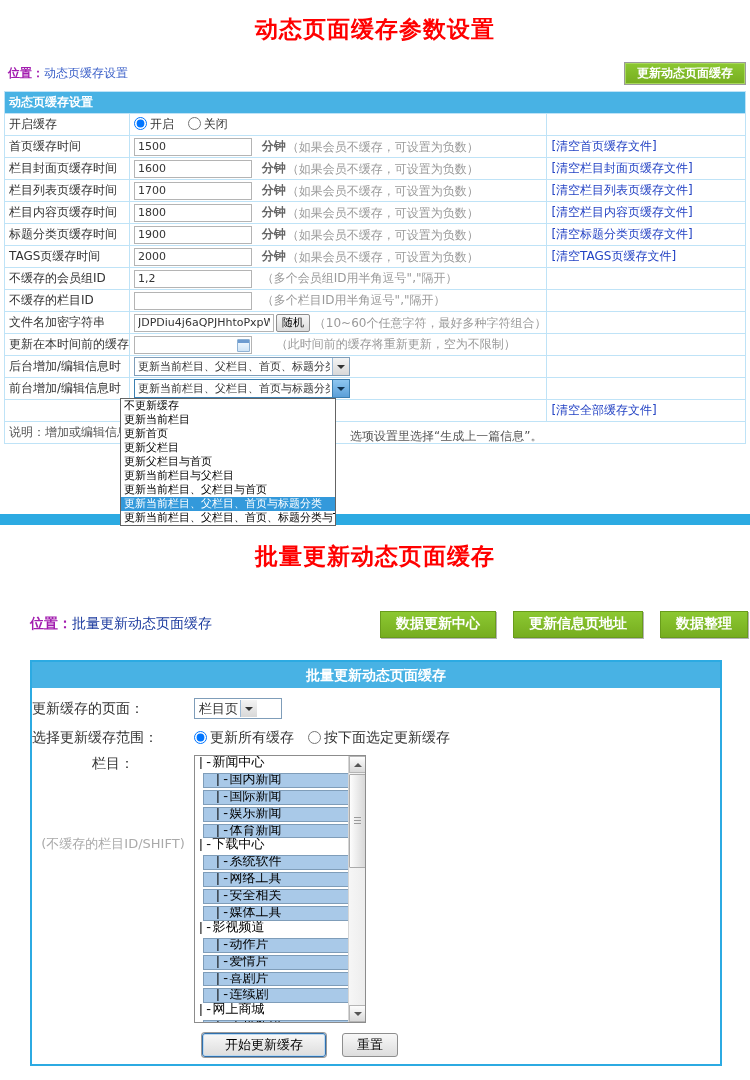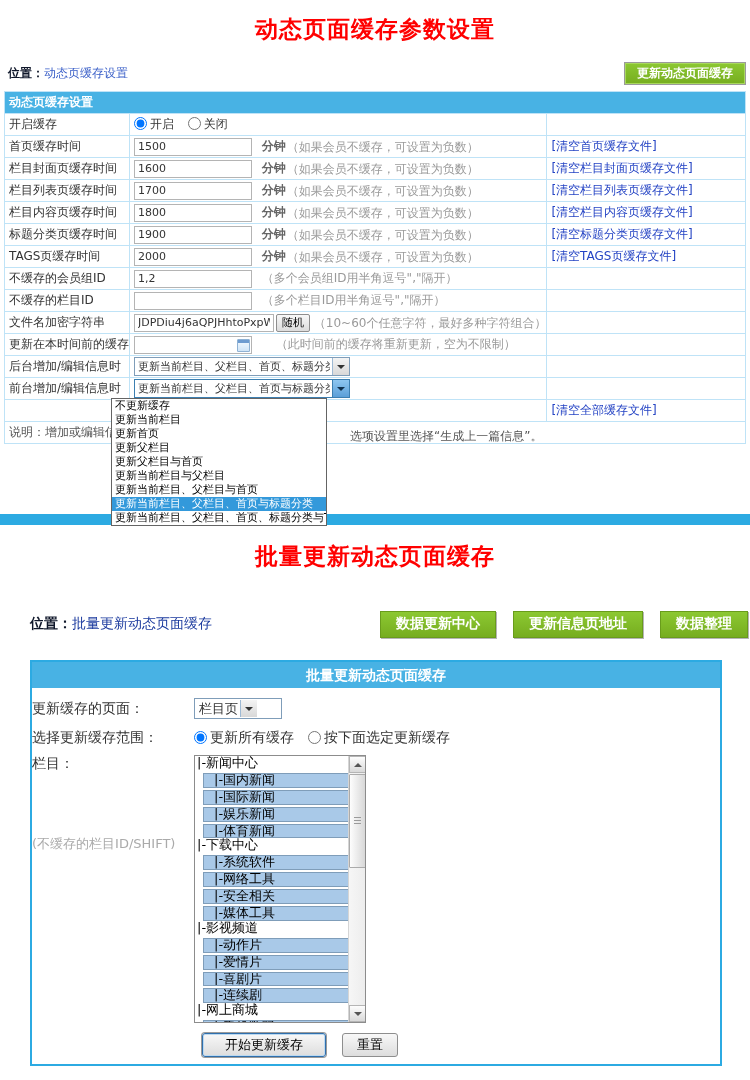--- a/index.html
+++ b/index.html
@@ -8,21 +8,21 @@
     background: #fff; color: #333;
     font-family: "DejaVu Sans", sans-serif; font-size: 12px;
   }
   a { text-decoration: none; cursor: pointer; }
 
   
   .page-title { padding-top: 14px; text-align: center; color: #ff0000;
     font-size: 23px; font-weight: bold; letter-spacing: 1px; }
   .posrow1 { display: flex; justify-content: space-between; align-items: center;
     margin: 16px 4px 6px 8px; height: 24px; }
-  .pos-label { font-weight: bold; color: #0f172a; }
+  .pos-label { font-weight: bold; color: #a21caf; }
   .pos-link1 { color: #3a5fc8; }
   .green-btn {
     background: linear-gradient(#8cc832, #76ad1f); color: #fff; font-weight: bold;
     font-size: 12px; border: 1px solid #9a9a9a; box-shadow: inset 0 0 0 1px #a8d85c;
     height: 23px; padding: 0 12px; cursor: pointer;
     font-family: "DejaVu Sans", sans-serif;
   }
   .tblwrap { position: relative; margin: 0 4px; }
   table.cfg { width: 100%; border-collapse: collapse; border: 1px solid #7fc6ea; }
   table.cfg td { border: 1px solid #bfe3f7; height: 22px; padding: 0 0 0 4px;
@@ -57,21 +57,21 @@
   .arrowbox { width: 17px; height: 17px; flex: 0 0 17px; margin-left: 2px;
     background: linear-gradient(#f4f4f4, #d8d8d8); border-left: 1px solid #9db9d4;
     display: flex; align-items: center; justify-content: center; }
   .sel.open { border-color: #3c7fb1; }
   .sel.open .arrowbox { background: linear-gradient(#8ec6f0, #5b9fd8);
     border-left: 1px solid #3c7fb1; }
   .tri-down { width: 0; height: 0; border-left: 4px solid transparent;
     border-right: 4px solid transparent; border-top: 4px solid #333; }
   .sel.open .tri-down { border-top-color: #10314e; }
 
-  .ddlist { position: absolute; left: 107px; top: 307px; width: 216px;
+  .ddlist { position: absolute; left: 116px; top: 307px; width: 216px;
     background: #fff; border: 1px solid #646464; z-index: 5; }
   .opt { height: 14px; line-height: 14px; font-size: 11px; padding-left: 3px;
     white-space: nowrap; color: #000; overflow: hidden; cursor: pointer; }
   .opt.hl { background: #3399db; color: #fff; }
 
   td.noterow { position: relative; color: #555; padding-left: 8px; height: 26px; }
   .note-right { position: absolute; left: 345px; top: 6px; color: #555; }
 
   
   .divider { margin-top: 70px; height: 11px; background: #2caae2; }
@@ -88,32 +88,32 @@
     box-shadow: 1px 1px 0 #b5b5b5; height: 27px; padding: 0 15px; cursor: pointer;
     font-family: "DejaVu Sans", sans-serif; }
 
   .form2 { margin: 22px 28px 0 30px; border: 2px solid #2caae2; background: #fff;
     height: 406px; }
   .form2-head { height: 26px; background: #48b2e4; color: #fff; font-weight: bold;
     font-size: 14px; text-align: center; line-height: 26px; }
   .f2row { display: flex; align-items: center; margin: 10px 0 0 0; font-size: 14px; }
   .f2label { width: 162px; color: #333; }
   .f2row.top { align-items: flex-start; margin-top: 8px; }
-  .labelcol { width: 162px; display: flex; flex-direction: column; }
+  .labelcol { width: 162px; display: flex; flex-direction: column; align-items: center; }
   .multi-hint { color: #aaa; font-size: 13px; margin-top: 62px; }
 
   .sel2 { display: inline-flex; align-items: center; 
     width: 88px; height: 21px; border: 1px solid #7f9db9; background: #fff;
     font-size: 13px; padding-left: 4px; cursor: pointer; }
 
   .radio2 label { margin-right: 14px; font-size: 14px; }
 
   .lb { position: relative; width: 172px; height: 268px; border: 1px solid #8c8c8c;
     background: #fff; overflow: hidden; }
-  .lb-items { margin-right: 17px; }
+  .lb-items { margin-right: 17px; font-family: Liberation Mono, monospace; }
   .li { height: 14.9px; line-height: 14.9px; font-size: 13px; padding-left: 2px;
     white-space: nowrap; color: #000; overflow: hidden; cursor: default; }
   .li.sub { margin-left: 8px; padding-left: 10px; }
   .li.sel { background: #a9c9e8; }
   .sb { position: absolute; right: 0; top: 0; width: 17px; height: 100%;
     background: linear-gradient(90deg, #f6f6f6, #ededed); border-left: 1px solid #d5d5d5; }
   .sb-btn { position: absolute; left: 0; width: 17px; height: 17px;
     background: linear-gradient(#fdfdfd, #d9d9d9); border: 1px solid #b5b5b5;
     display: flex; align-items: center; justify-content: center; cursor: pointer; }
   .sb-btn.up { top: 0; }

